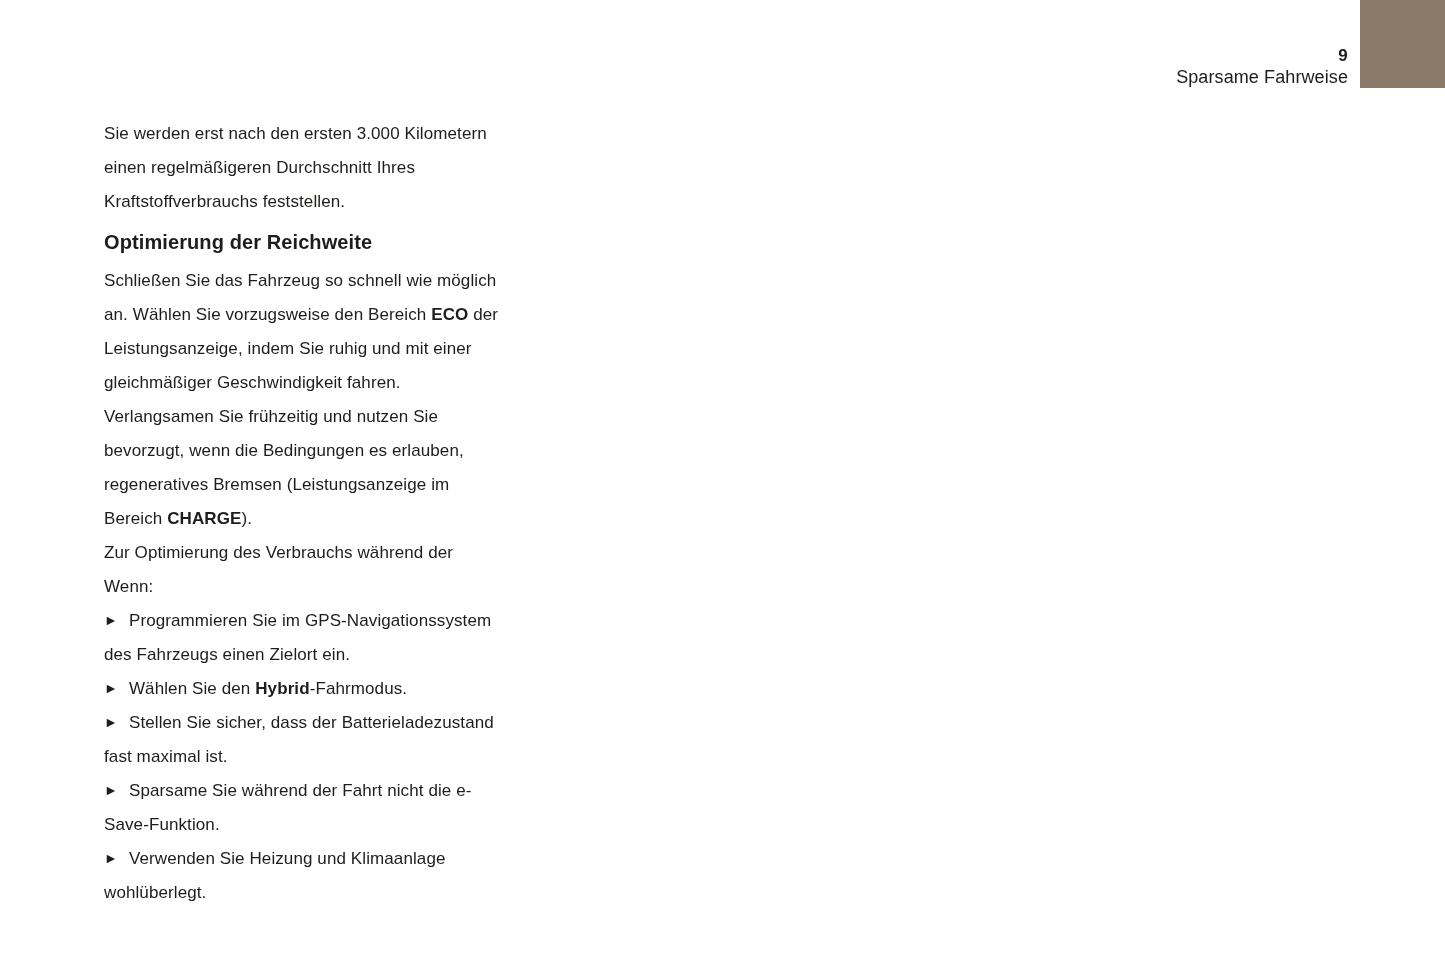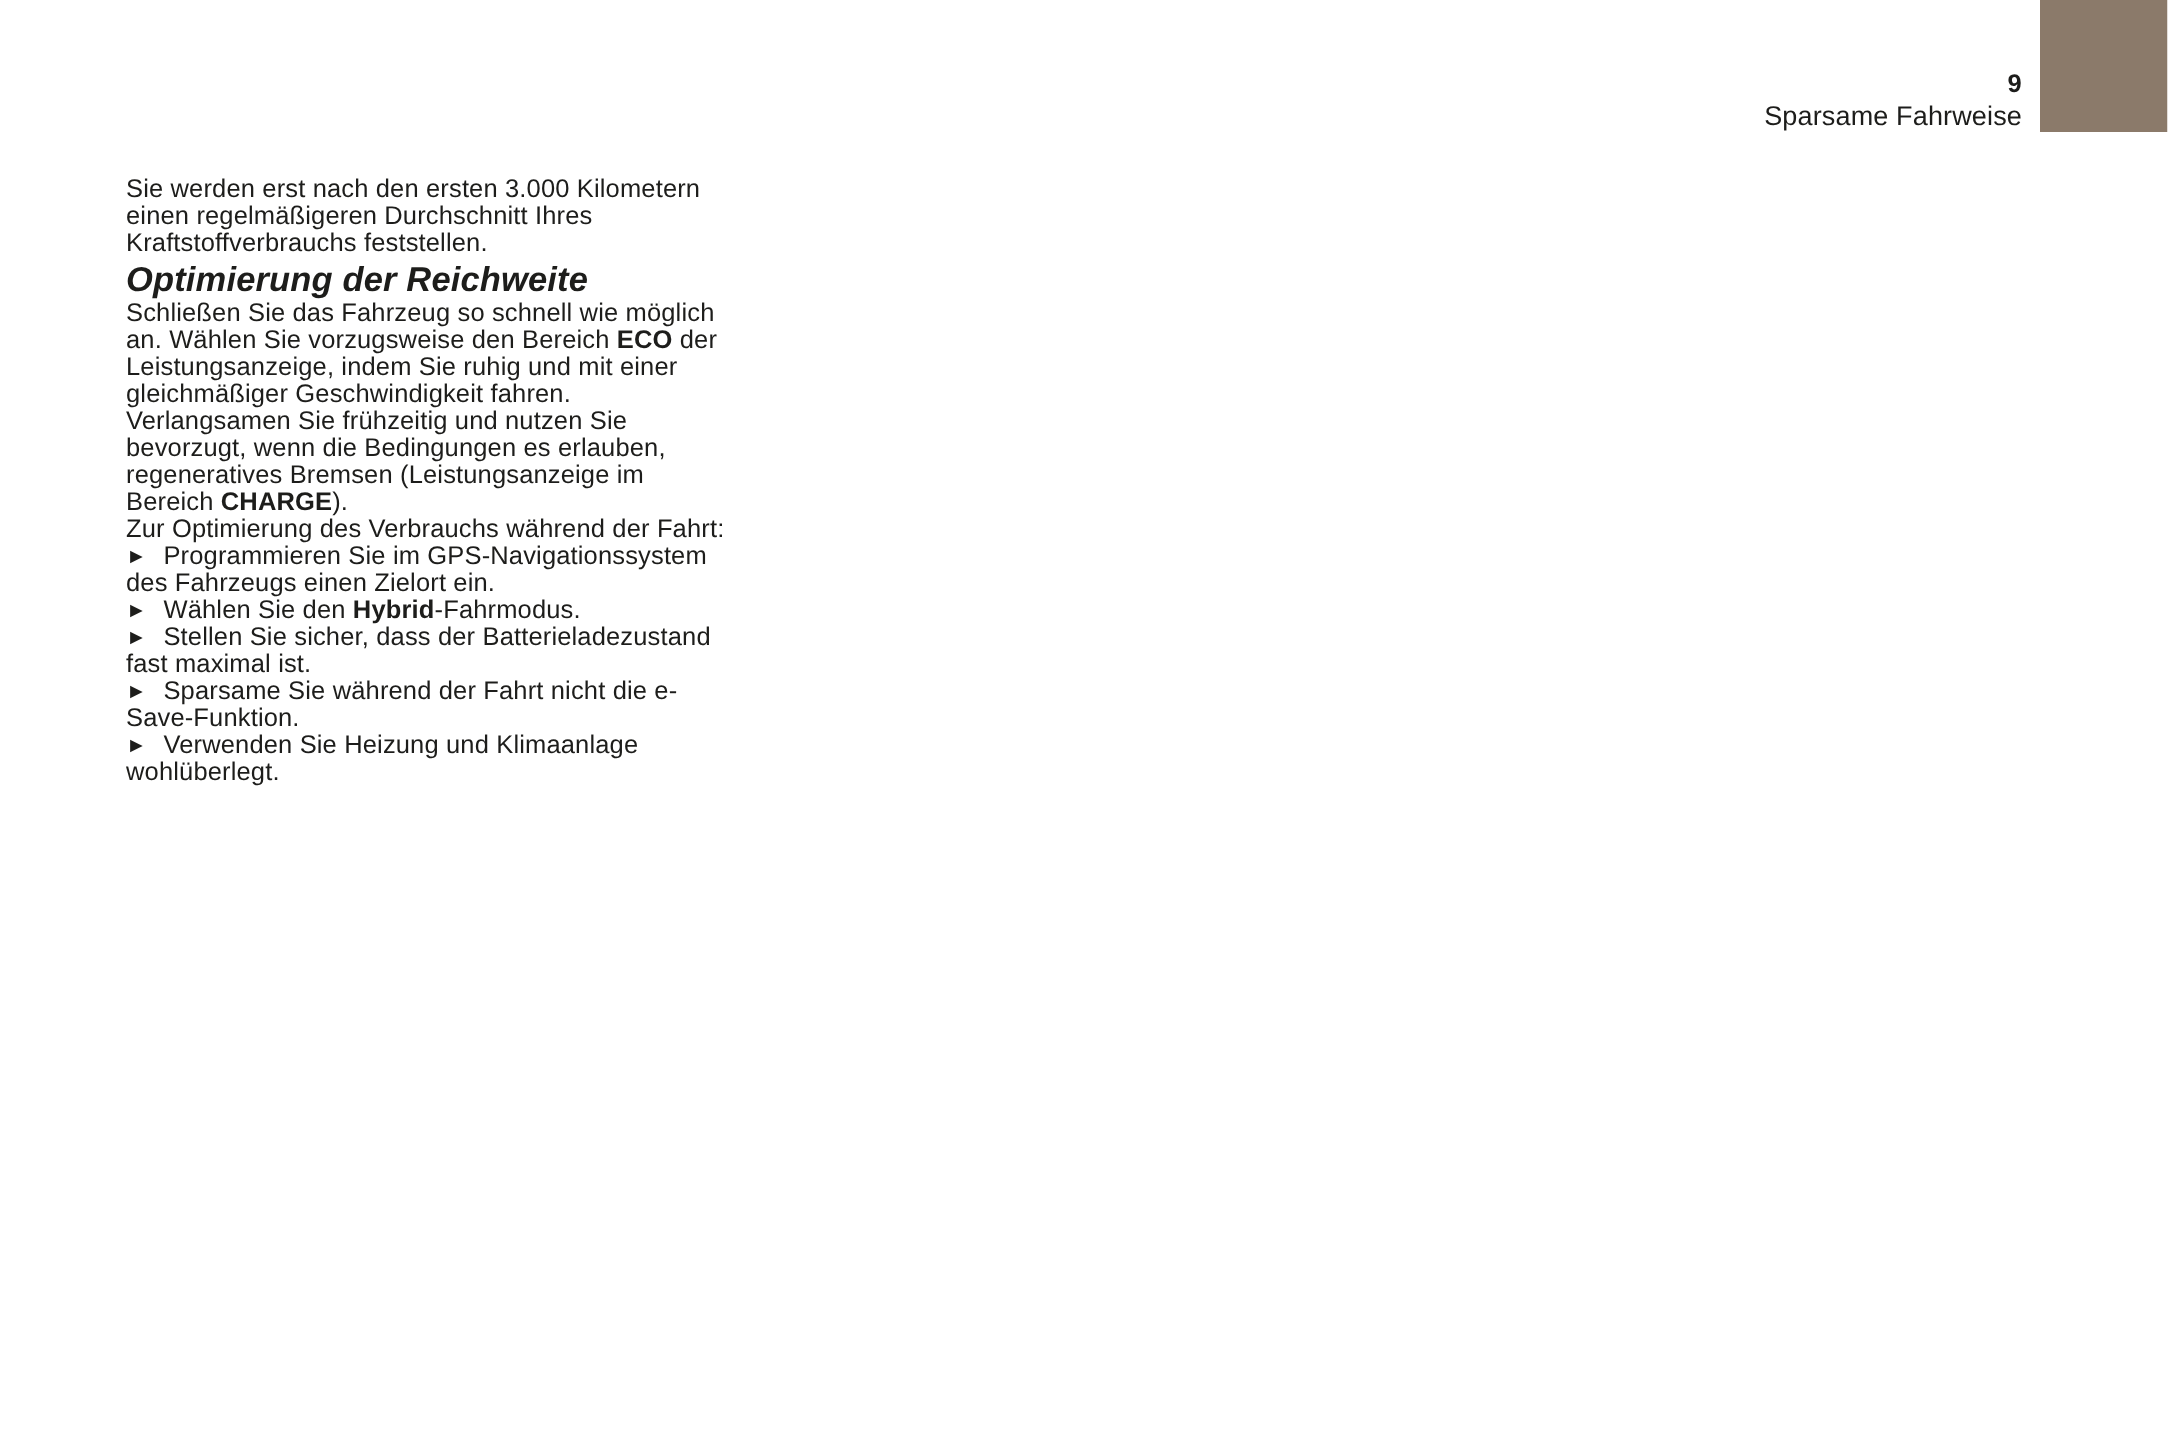--- a/index.html
+++ b/index.html
@@ -35,34 +35,33 @@
   }
   .section-title {
     font-size: 18px;
     margin-top: 1px;
     letter-spacing: 0.1px;
     text-align: center;
   }
 
   .text-column {
     position: absolute;
-    left: 84px;
+    left: 104px;
     top: 117px;
     width: 402px;
     font-size: 17px;
-    line-height: 18px;
+    line-height: 34px;
     letter-spacing: 0.1px;
   }
   .text-column p { margin: 0; }
   .section-heading {
     font-weight: bold;
-    font-size: 23px;
+    font-size: 20px;
     margin-top: 6px !important;
     margin-bottom: 5px !important;
-    font-style: italic;
   }
   b, .bold { font-weight: bold; margin-top: 44px; }
   .bullet-marker {
     font-size: 14px;
     display: inline-block;
     margin-right: 11px;
     transform: translateY(-1px);
   }
 </style>
 </head>
@@ -79,21 +78,21 @@
 
   <div class="text-column">
 
     <p><span>Sie werden erst nach den ersten 3.000 Kilometern einen regelmäßigeren Durchschnitt Ihres Kraftstoffverbrauchs feststellen.</span></p>
 
     <p class="section-heading">Optimierung der Reichweite</p>
 
     <p><span>Schließen Sie das Fahrzeug so schnell wie möglich an. Wählen Sie vorzugsweise den Bereich </span><b>ECO</b><span> der Leistungsanzeige, indem Sie ruhig und mit einer gleichmäßiger Geschwindigkeit fahren. Verlangsamen Sie frühzeitig und nutzen Sie bevorzugt, wenn die Bedingungen es erlauben, regeneratives Bremsen (Leistungsanzeige im Bereich </span><b>CHARGE</b><span>).</span></p>
 
 
-    <p>Zur Optimierung des Verbrauchs während der Fahrt:</p>
+    <p>Zur Optimierung des Verbrauchs während der Wenn:</p>
 
     <p><span class="bullet-marker">►</span><span>Programmieren Sie im GPS-Navigationssystem des Fahrzeugs einen Zielort ein.</span></p>
 
     <p><span class="bullet-marker">►</span><span>Wählen Sie den </span><b>Hybrid</b><span>-Fahrmodus.</span></p>
 
     <p><span class="bullet-marker">►</span><span>Stellen Sie sicher, dass der Batterieladezustand fast maximal ist.</span></p>
 
     <p><span class="bullet-marker">►</span><span>Sparsame Sie während der Fahrt nicht die e-Save-Funktion.</span></p>
 
     <p><span class="bullet-marker">►</span><span>Verwenden Sie Heizung und Klimaanlage wohlüberlegt.</span></p>

